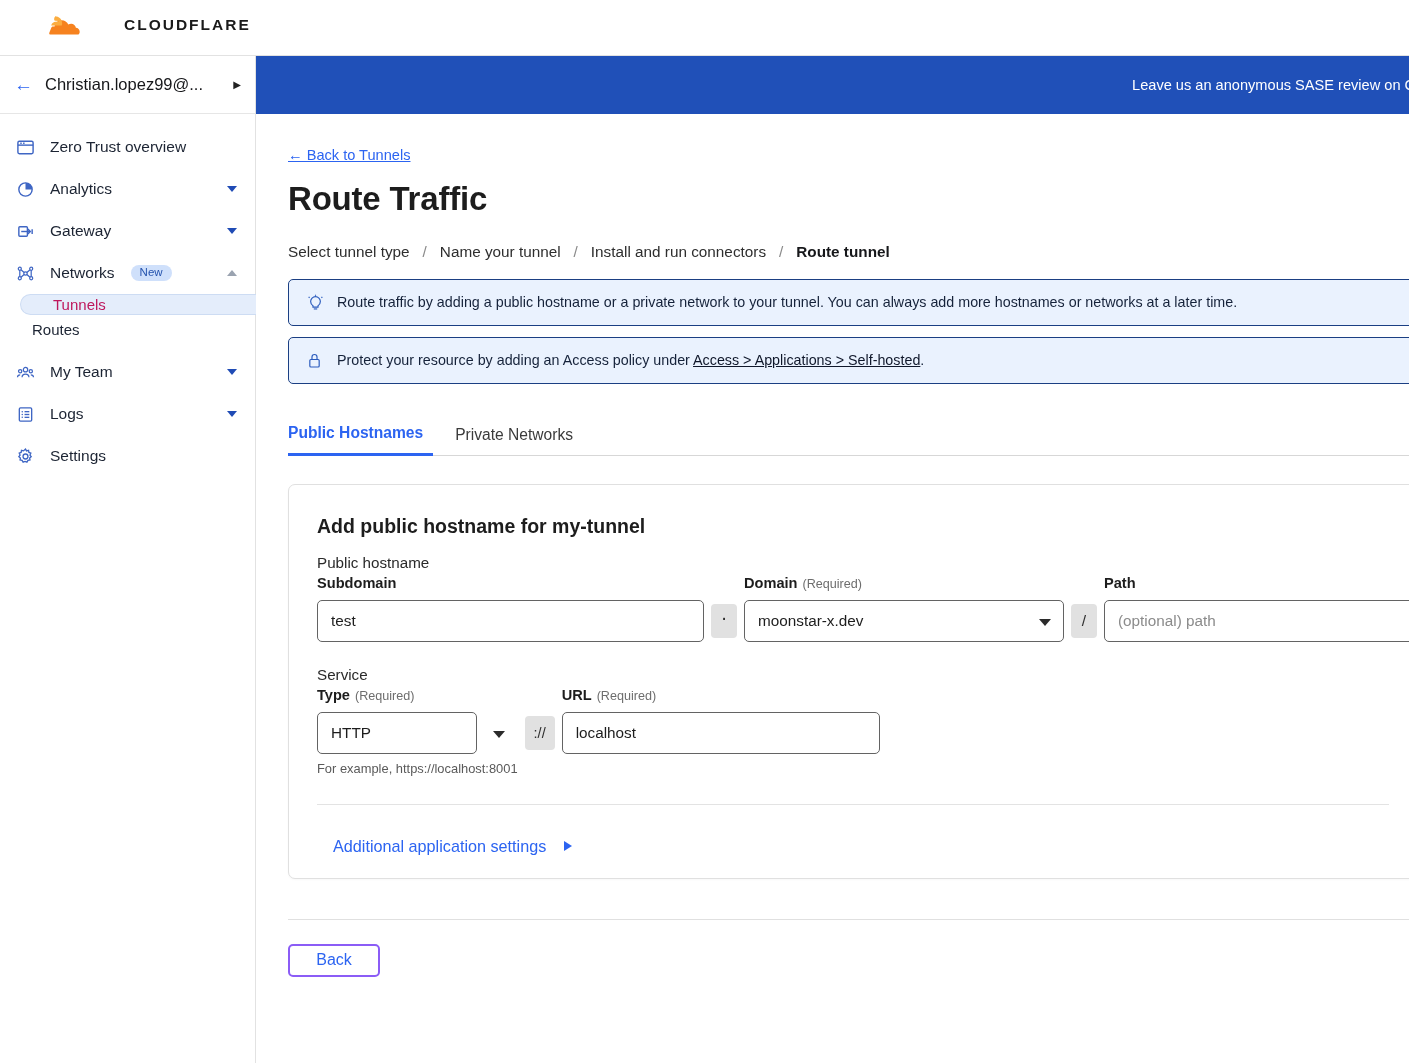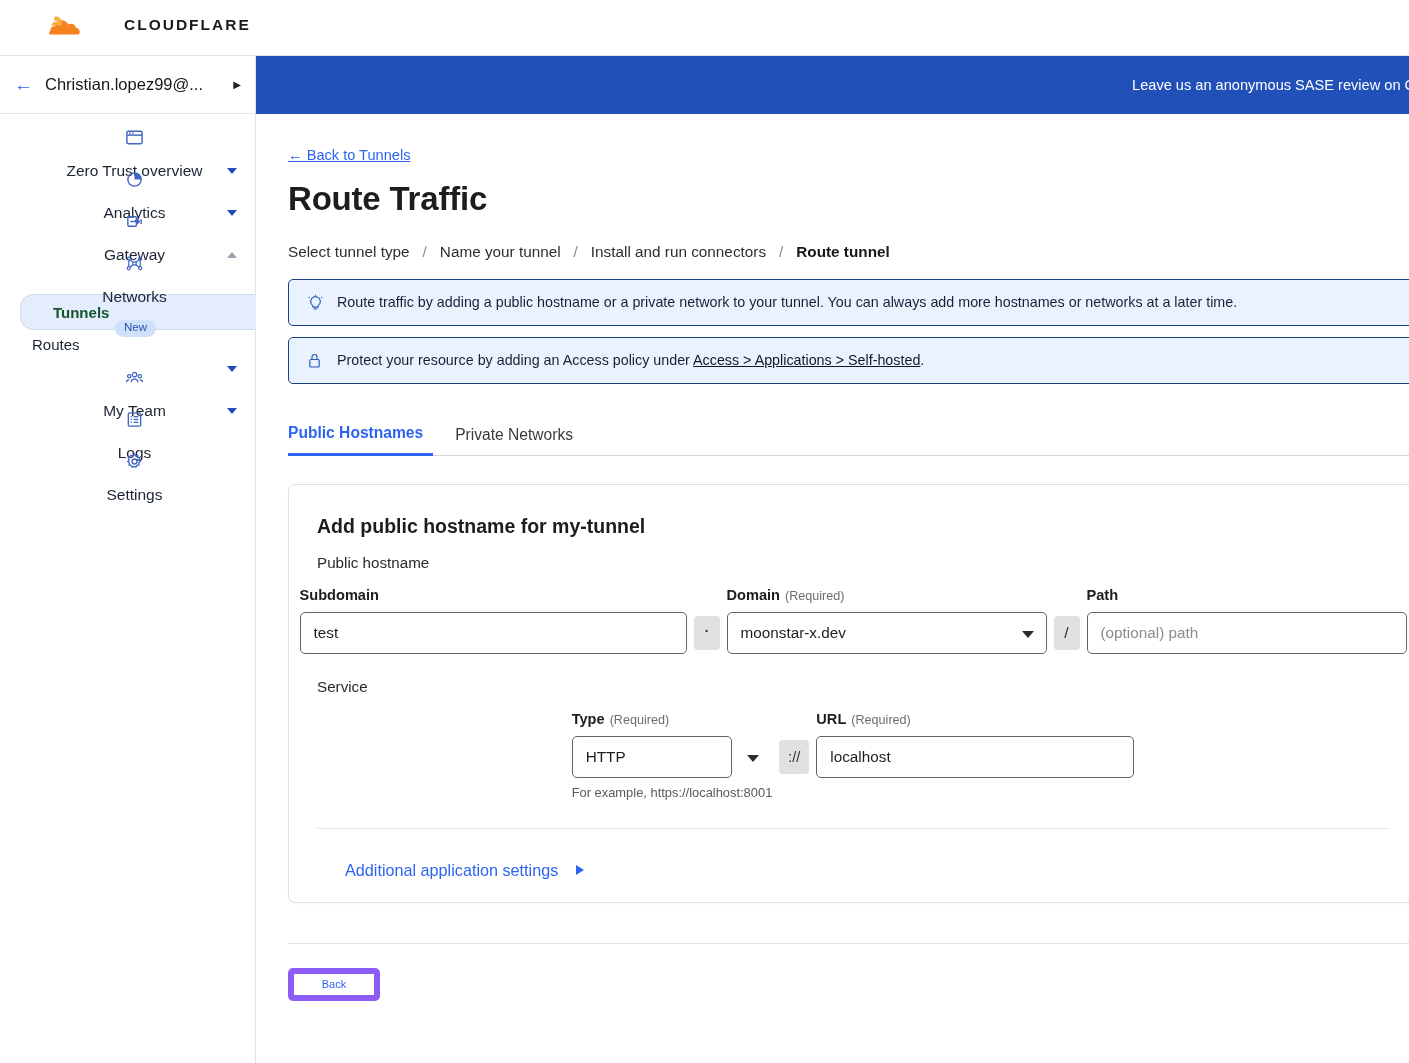--- a/index.html
+++ b/index.html
@@ -66,21 +66,20 @@
 
   .nav { padding-top: 12px; }
   .nav-item {
     display: flex;
     align-items: center;
     height: 42px;
     padding-left: 14px;
     gap: 14px;
     cursor: pointer;
     position: relative;
-    flex-direction: column;
   }
   .nav-item .nav-ico { width: 22px; height: 22px; display: flex; align-items: center; justify-content: center; color: #3f66c4; flex: 0 0 22px;}
   .nav-label { font-size: 15.5px; color: #1c2433; }
   .nav-caret {
     position: absolute;
     right: 18px;
     width: 0; height: 0;
     border-left: 5.5px solid transparent;
     border-right: 5.5px solid transparent;
     border-top: 6.5px solid #1f4bb5;
@@ -102,28 +101,28 @@
     height: 28px;
     display: flex;
     align-items: center;
     padding-left: 32px;
     font-size: 15px;
     color: #1c2433;
     cursor: pointer;
   }
   .sub-item.active {
     background: #e4edfb;
-    font-weight: bold;
-    color: #14532d;
+    font-weight: normal;
+    color: #be185d;
     border-radius: 14px 0 0 14px;
     border: 1px solid #cddcf3;
     border-right: none;
     margin-left: 20px;
     padding-left: 32px;
-    height: 36px;
+    height: 21px;
     margin-right: -1px;
   }
 
   
   .main {
     flex: 1;
     border-top: 1px solid #e2e2e2;
     overflow: hidden;
     position: relative;
     background: #fff;
@@ -222,21 +221,21 @@
     width: 1130px;
     border: 1px solid #e0e0e0;
     border-radius: 7px;
     background: #fff;
     padding: 30px 28px 22px 28px;
     box-shadow: 0 1px 2px rgba(0,0,0,0.03);
   }
   .card-title { font-size: 19.5px; font-weight: bold; color: #1d1d1d; }
   .section-label { font-size: 15.2px; color: #2a2a2a; margin-top: 16px; }
 
-  .field-row { display: flex; align-items: flex-end; margin-top: 16px; justify-content: center; }
+  .field-row { display: flex; align-items: flex-end; margin-top: 4px; }
   .field { display: flex; flex-direction: column; }
   .field-label {
     font-size: 14.6px;
     font-weight: bold;
     color: #1d1d1d;
     margin-bottom: 9px;
   }
   .req { font-weight: normal; color: #6d6d6d; font-size: 12.6px; margin-left: 5px; }
 
   .txt-input {
@@ -296,21 +295,21 @@
   .helper { font-size: 12.9px; color: #5a5a5a; margin-top: 7px; }
 
   .card-divider {
     border-top: 1px solid #e3e3e3;
     margin: 28px 0 0 0;
   }
   .addl {
     color: #2c64f1;
     font-size: 16.2px;
     margin-top: 32px;
-    margin-left: 28px;
+    margin-left: 16px;
     display: inline-flex;
     align-items: center;
     gap: 18px;
     cursor: pointer;
   }
   .addl-caret {
     width: 0; height: 0;
     border-top: 5.5px solid transparent;
     border-bottom: 5.5px solid transparent;
     border-left: 8px solid #2c64f1;
@@ -318,25 +317,25 @@
 
   .footer-divider {
     margin-top: 40px;
     width: 1130px;
     border-top: 1px solid #e0e0e0;
   }
   .btn-back {
     margin-top: 24px;
     width: 92px;
     height: 33px;
-    border: 6px solid #8b5cf6;
+    border: 2px solid #8b5cf6;
     border-radius: 5px;
     background: #fff;
     color: #2c64f1;
-    font-size: 11px;
+    font-size: 16px;
     cursor: pointer;
     font-family: "Liberation Sans", sans-serif;
   }
 </style>
 </head>
 <body>
 
 <div class="logo-bar">
   <div class="cf-logo">
     <div class="cf-cloud">

